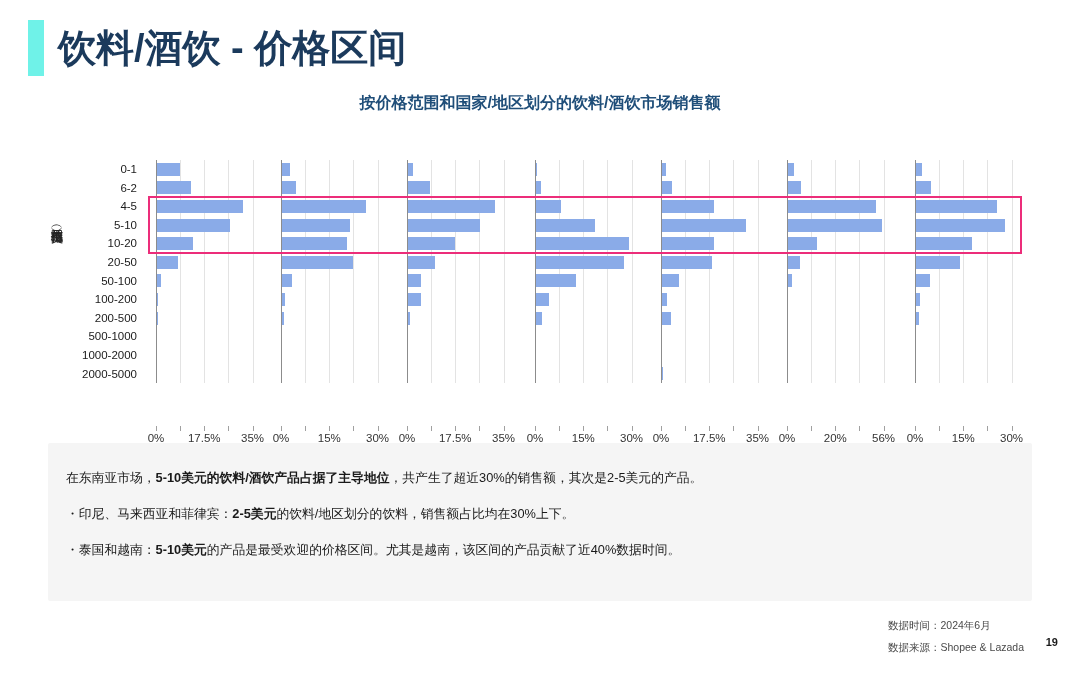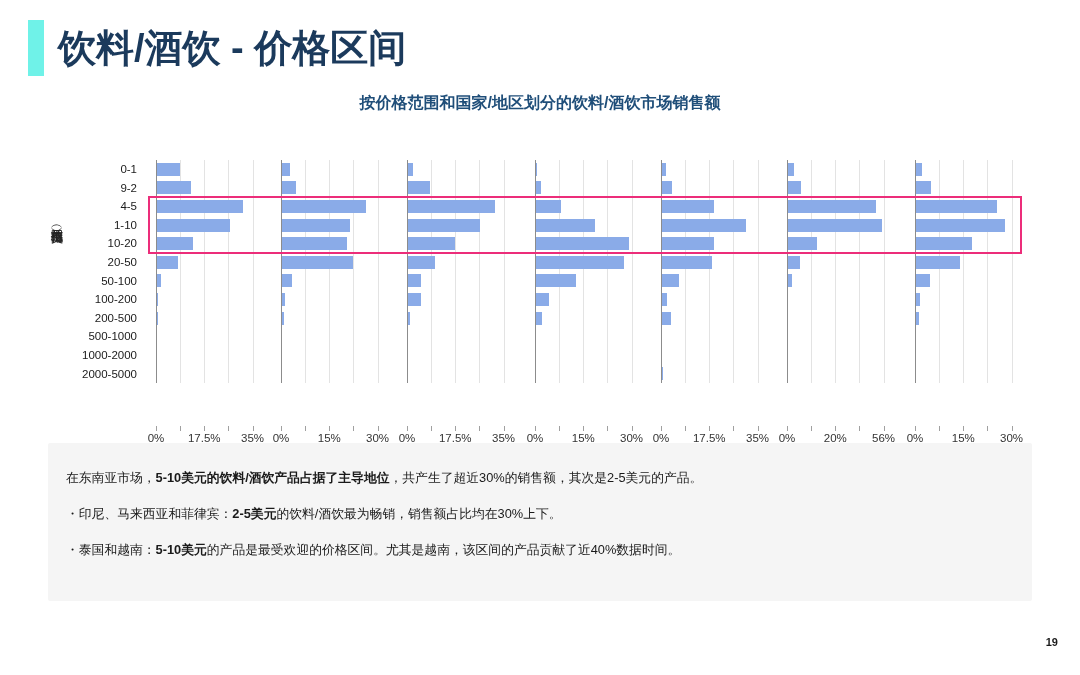--- a/index.html
+++ b/index.html
@@ -99,23 +99,23 @@
     <div class="title-accent"></div>
     <div class="slide-title">饮料/酒饮 - 价格区间</div>
   </div>
 
   <div class="chart-title">按价格范围和国家/地区划分的饮料/酒饮市场销售额</div>
 
   <div class="chart-area">
     <div class="ylabel">价格范围（美元）</div>
     <div class="ycats" id="ycats">
         <div class="ycat">0-1</div>
-        <div class="ycat">9-2</div>
+        <div class="ycat">6-2</div>
         <div class="ycat">4-5</div>
-        <div class="ycat">1-10</div>
+        <div class="ycat">5-10</div>
         <div class="ycat">10-20</div>
         <div class="ycat">20-50</div>
         <div class="ycat">50-100</div>
         <div class="ycat">100-200</div>
         <div class="ycat">200-500</div>
         <div class="ycat">500-1000</div>
         <div class="ycat">1000-2000</div>
         <div class="ycat">2000-5000</div>
       </div>
     <div id="panels">
@@ -461,20 +461,24 @@
           </div>
         </div>
       </div>
     <div id="highlights">
         <div class="highlight-box" style="left: 148px; top: 78.2px; width: 874px; height: 57.8px; border-color: rgb(236, 45, 122);"></div>
       </div>
   </div>
 
   <div class="insights">
     <div class="insight-line l0"><span>在东南亚市场，</span><b>5-10美元的饮料/酒饮产品占据了主导地位</b><span>，共产生了超近30%的销售额，其次是2-5美元的产品。</span></div>
-    <div class="insight-line l1"><span>・印尼、马来西亚和菲律宾：</span><b>2-5美元</b><span>的饮料/酒饮最为畅销，销售额占比均在30%上下。</span></div>
+    <div class="insight-line l1"><span>・印尼、马来西亚和菲律宾：</span><b>2-5美元</b><span>的饮料/地区划分的饮料，销售额占比均在30%上下。</span></div>
     <div class="insight-line l2"><span>・泰国和越南：</span><b>5-10美元</b><span>的产品是最受欢迎的价格区间。尤其是越南，该区间的产品贡献了近40%数据时间。</span></div>
   </div>
 
 
+  <div class="meta">
+    <div class="meta-line">数据时间：2024年6月</div>
+    <div class="meta-line">数据来源：Shopee &amp; Lazada</div>
+  </div>
   <div class="page-num">19</div>
 
 </div>
 
 </body></html>

